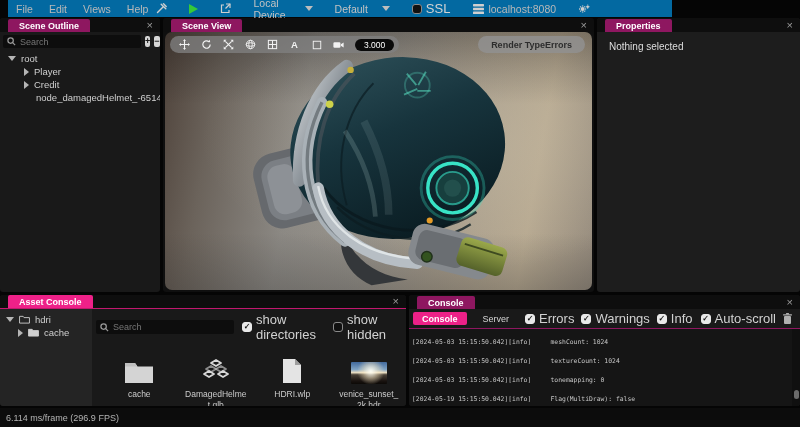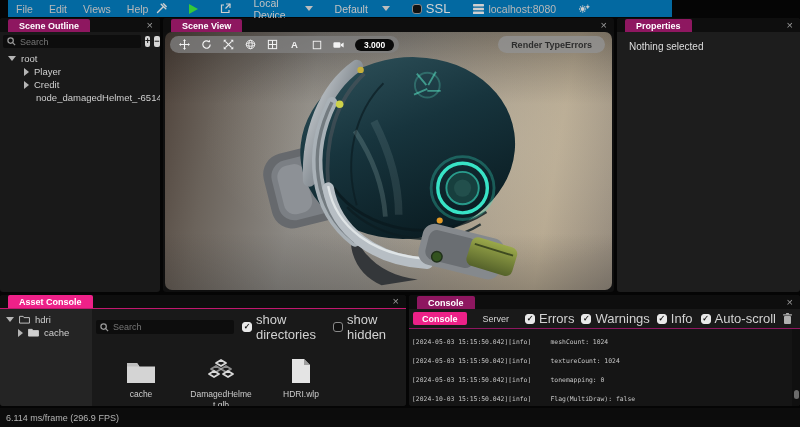--- a/index.html
+++ b/index.html
@@ -49,25 +49,25 @@
   .panel-scene { flex:1; background:#0f0f0f; }
   .viewport { flex:1; margin:0 2px 2px 2px; border-radius:7px; position:relative; overflow:hidden;
     background:
       radial-gradient(ellipse at 68% 42%, rgba(215,205,182,0.30), rgba(0,0,0,0) 62%),
       linear-gradient(to bottom, rgba(25,22,20,0.35), rgba(0,0,0,0) 28%, rgba(0,0,0,0) 78%, rgba(35,35,35,0.25)),
       linear-gradient(100deg, #4e423a 0%, #6b635b 13%, #8b8883 32%, #949089 50%, #a49a8a 66%, #b6a890 84%, #93897c 100%);
   }
   .vp-toolbar { position:absolute; top:4px; left:5px; height:17px; background:rgba(128,128,128,0.78); border-radius:9px; display:flex; align-items:center; gap:11px; padding:0 5px 0 9px; color:#f2f2f2; }
   .vp-toolbar .ic { width:11px; height:11px; display:flex; align-items:center; justify-content:center; }
   .letter-a { font-size:9.5px; font-weight:bold; color:#f2f2f2; }
-  .zoom-pill { background:#0a0a0a; color:#fff; border-radius:8px; font-size:8.5px; padding:1px 9px;font-weight:bold; }
+  .zoom-pill { background:#0a0a0a; color:#fff; border-radius:8px; font-size:8.5px; padding:1px 9px; }
   .vp-modes { position:absolute; top:4px; right:7px; height:17px; background:rgba(145,145,145,0.82); border-radius:9px; display:flex; align-items:center; gap:0; padding:0 13px; font-size:9px; font-weight:bold; color:#2d2d2d; }
 
   
-  .panel-props { width:183px; background:#1d1d1d; }
+  .panel-props { width:203px; background:#1d1d1d; }
   .props-empty { font-size:10px; color:#dedede; padding:9px 12px; }
 
   
   .panel-assets { width:406px; }
   .panel-assets .tabbar { border-bottom:1px solid #c2186f; }
   .assets-body { flex:1; display:flex; min-height:0; }
   .assets-tree { width:92px; background:#242424; font-size:9.5px; color:#cfcfcf; padding-top:4px; flex:none; }
   .assets-main { flex:1; display:flex; flex-direction:column; background:#191919; min-width:0; }
   .assets-toolbar { display:flex; align-items:center; gap:8px; padding:3px 6px 2px 4px; }
   .folder-ic { color:#cfcfcf; flex:none; }
@@ -432,20 +432,26 @@
             </div>
             <div class="file-item">
               <span class="file-icon">
                 <svg width="20" height="26" viewBox="0 0 20 26">
                     <path d="M1 1h12l6 6v18H1z" fill="#e4e4e4"></path>
                     <path d="M13 1l6 6h-6z" fill="#9e9e9e"></path>
                   </svg>
               </span>
               <span class="file-label">HDRI.wlp</span>
             </div>
+            <div class="file-item">
+              <span class="file-icon">
+                  <span class="thumb-sunset"></span>
+                </span>
+              <span class="file-label">venice_sunset_2k.hdr</span>
+            </div>
           </div>
         </div>
       </div>
     </div>
 
     <div class="panel panel-console">
       <div class="tabbar">
         <div class="tab magenta">Console</div>
         <span class="tab-close">×</span>
       </div>
@@ -484,21 +490,21 @@
                 <rect x="3" y="0" width="3" height="1.4" rx="0.5"></rect>
               </g>
             </svg>
         </div>
       </div>
       <div class="log-area">
         <div class="log-lines">
           <div>[2024-05-03 15:15:50.042][info]     meshCount: 1024</div>
           <div>[2024-05-03 15:15:50.042][info]     textureCount: 1024</div>
           <div>[2024-05-03 15:15:50.042][info]     tonemapping: 0</div>
-          <div>[2024-10-03 15:15:50.042][info]     Flag(MultiDraw): false</div>
+          <div>[2024-05-19 15:15:50.042][info]     Flag(MultiDraw): false</div>
           
           
           
           
           
           
           
           
           
         </div>

